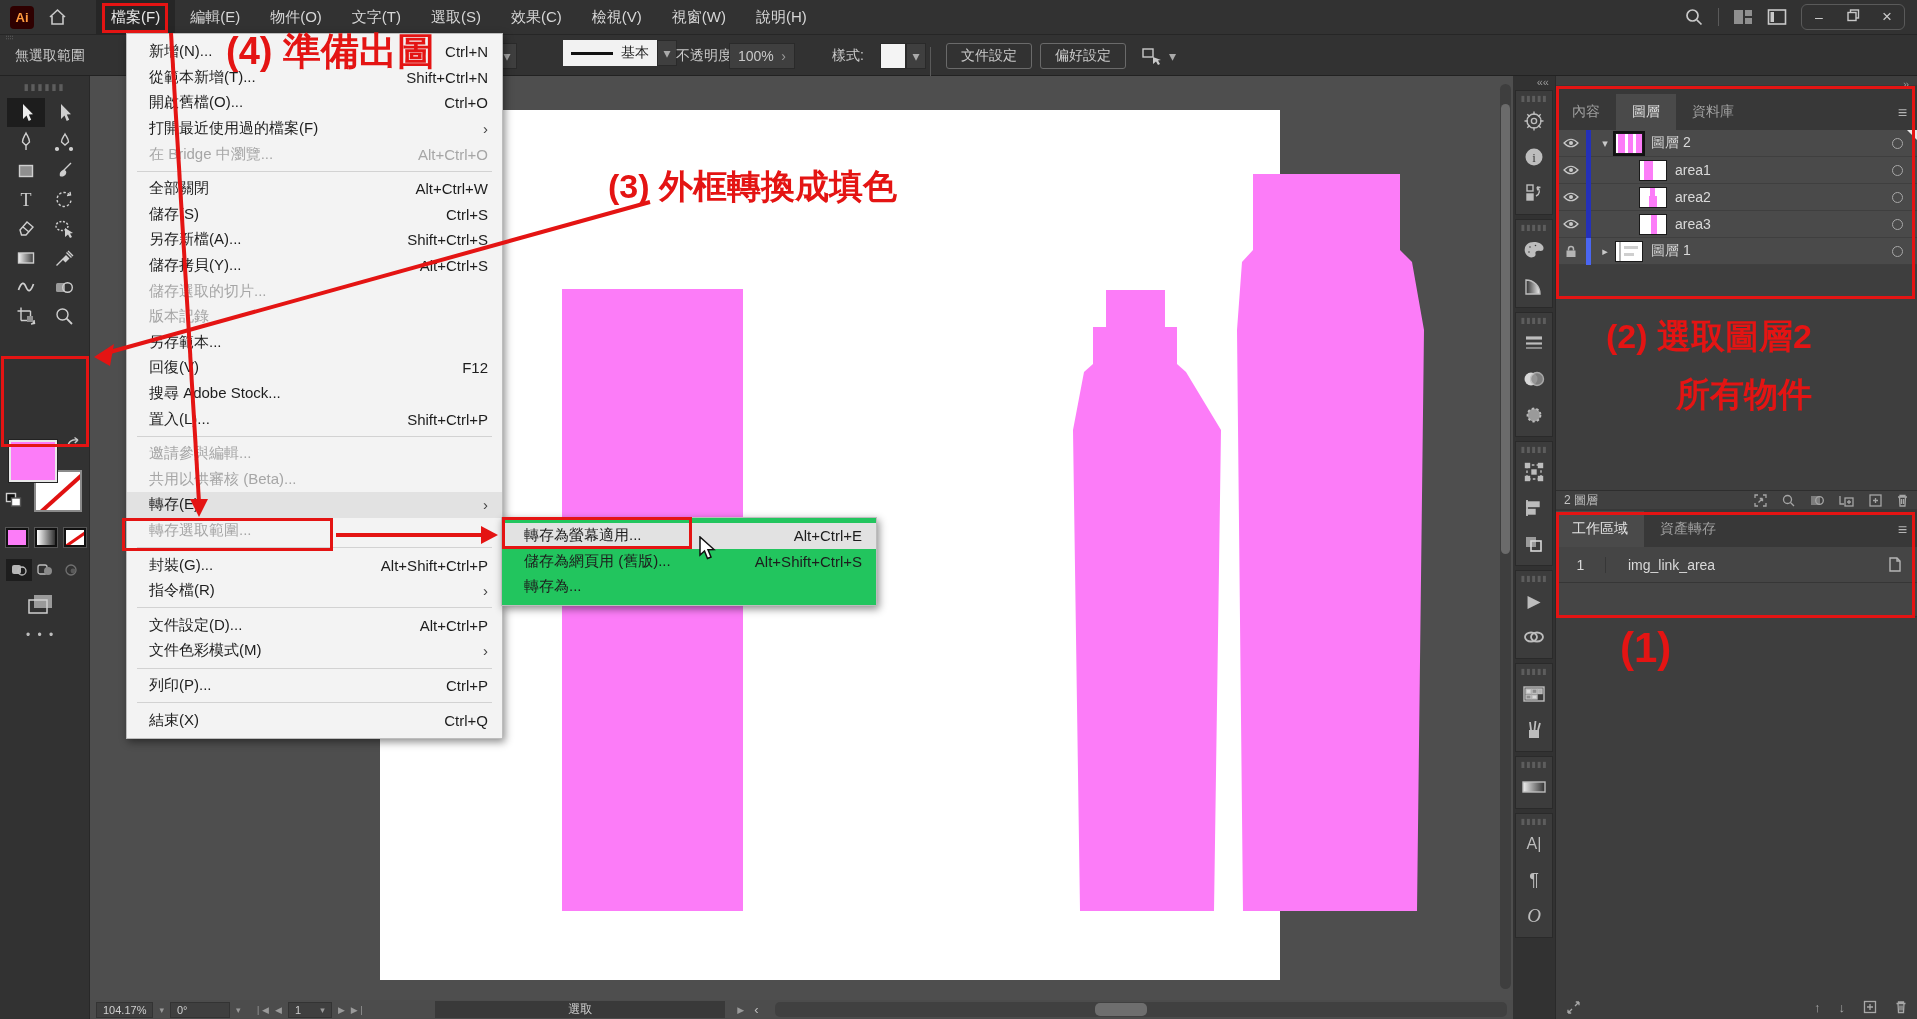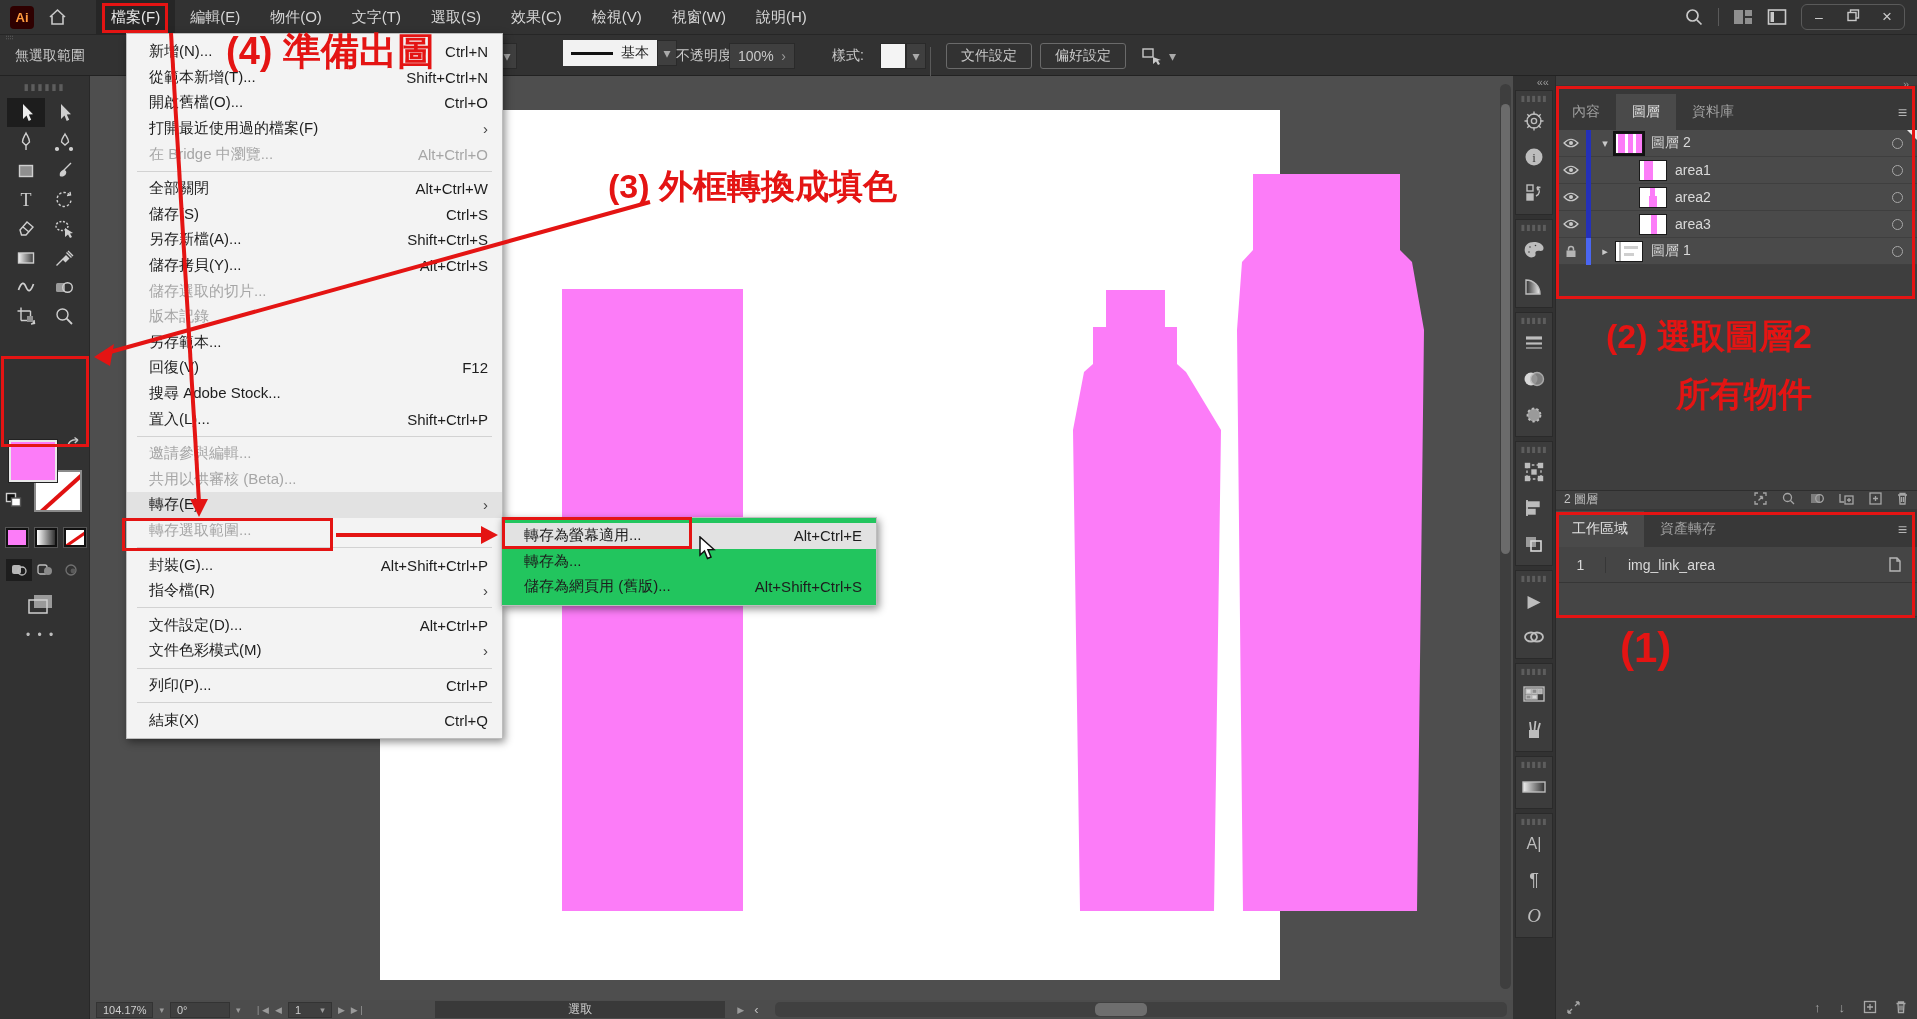--- a/index.html
+++ b/index.html
@@ -82,21 +82,21 @@
   .panel-menu { position:absolute; right:10px; bottom:8px; color:#b5b5b5; font-size:16px; }
   .lrow { height:27px; background:#4a4a4a; border-bottom:1px solid #3f3f3f; display:flex; align-items:center; position:relative; color:#d9d9d9; font-size:14px; }
   .eye { width:30px; display:flex; justify-content:center; }
   .lk { width:30px; display:flex; justify-content:center; }
   .cbar { width:5px; height:27px; margin-right:4px; }
   .chev { width:20px; color:#c9c9c9; font-size:11px; text-align:center; }
   .thumb { width:28px; height:21px; background:#fff; border:1px solid #1a1a1a; margin-right:8px; position:relative; overflow:hidden; }
   .tstripe { position:absolute; top:0; bottom:0; }
   .target { position:absolute; right:14px; width:11px; height:11px; border:1px solid #a8a8a8; border-radius:50%; }
   .sel-corner { position:absolute; right:0; top:0; width:0; height:0; border-left:10px solid transparent; border-top:10px solid #e8e8e8; }
-  #layers-footer { height:19px; background:#404040; border-top:1px solid #2e2e2e; display:flex; color:#c3c3c3; font-size:12px; padding:0 8px; }
+  #layers-footer { height:19px; background:#404040; border-top:1px solid #2e2e2e; display:flex; align-items:center; color:#c3c3c3; font-size:12px; padding:0 8px; }
   .foot-icons { margin-left:auto; display:flex; gap:13px; }
   .foot-icons svg { stroke:#a5a5a5; fill:none; stroke-width:1.3; }
   .arow { height:36px; background:#454545; border-bottom:1px solid #363636; display:flex; align-items:center; color:#d9d9d9; font-size:14px; }
   #panels-bottom { position:absolute; left:0; bottom:3px; width:100%; height:18px; display:flex; align-items:center; padding:0 10px; color:#a8a8a8; }
   #panels-bottom svg { stroke:#a8a8a8; fill:none; stroke-width:1.3; }
   .pb-right { margin-left:auto; display:flex; gap:18px; align-items:center; font-size:13px; }
 
   
   #filemenu { position:absolute; left:126px; top:33px; width:377px; background:#f3f3f3; border:1px solid #bdbdbd;
     box-shadow:2px 3px 8px rgba(0,0,0,.45); padding:5px 0; color:#1d1d1d; font-size:15px; z-index:40; }
@@ -786,25 +786,25 @@
         <span class="sc">Ctrl+Q</span>
       </div>
   </div>
 
   <div id="submenu">
     <div class="mi hl">
         <span>轉存為螢幕適用...</span>
         <span class="sc">Alt+Ctrl+E</span>
       </div>
     <div class="mi">
-        <span>轉存為...</span>
-      </div>
-    <div class="mi">
         <span>儲存為網頁用 (舊版)...</span>
         <span class="sc">Alt+Shift+Ctrl+S</span>
+      </div>
+    <div class="mi">
+        <span>轉存為...</span>
       </div>
   </div>
 
   <svg id="anno-svg" width="1917" height="1019" viewBox="0 0 1917 1019">
     <line x1="171" y1="33" x2="199" y2="502" stroke="var(--red)" stroke-width="4"></line>
     <polygon points="190,499 208,499 199,517" fill="var(--red)"></polygon>
     <line x1="336" y1="535" x2="482" y2="535" stroke="var(--red)" stroke-width="4"></line>
     <polygon points="481,526 481,544 498,535" fill="var(--red)"></polygon>
     <line x1="650" y1="202" x2="110" y2="352" stroke="var(--red)" stroke-width="4"></line>
     <polygon points="94,357 114,344 110,366" fill="var(--red)"></polygon>

